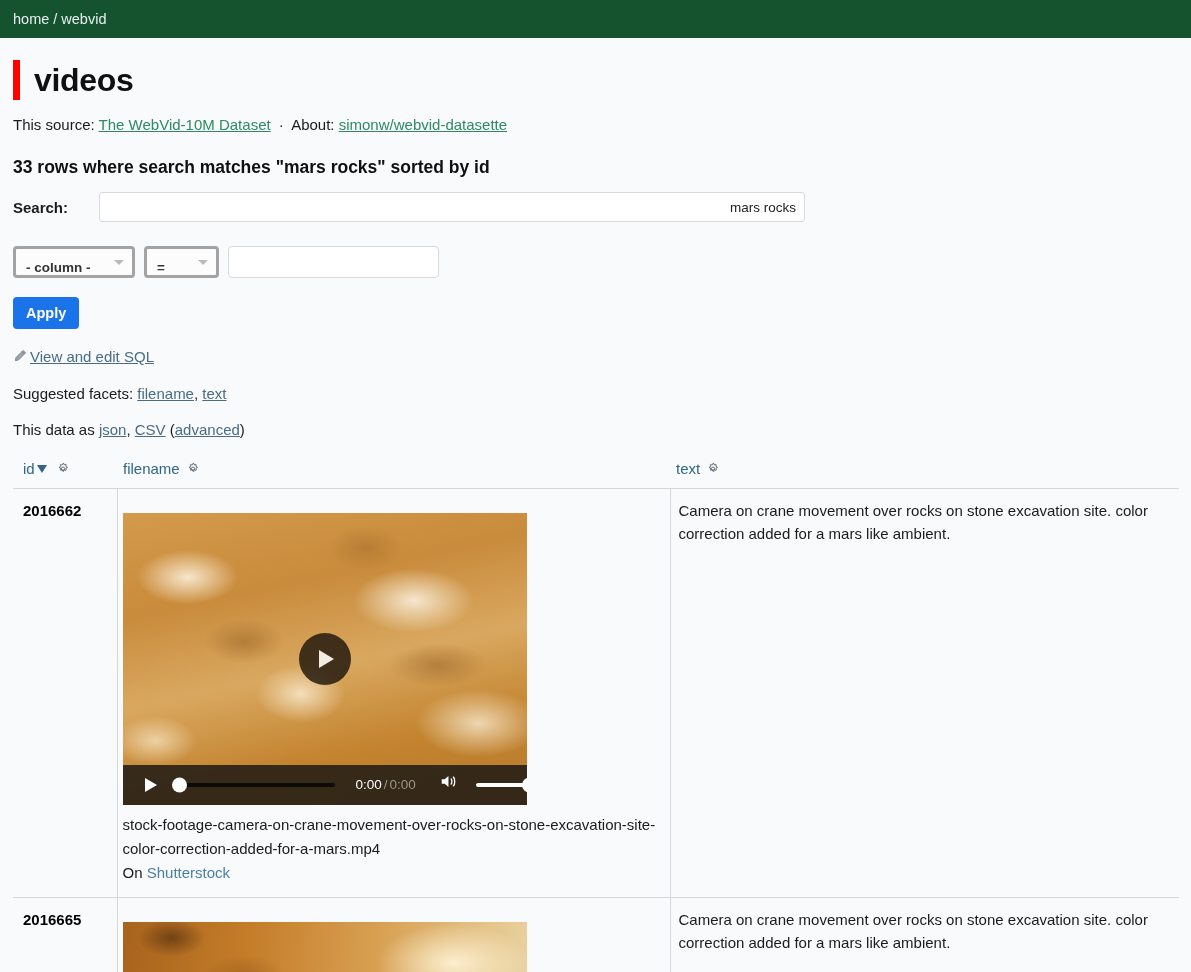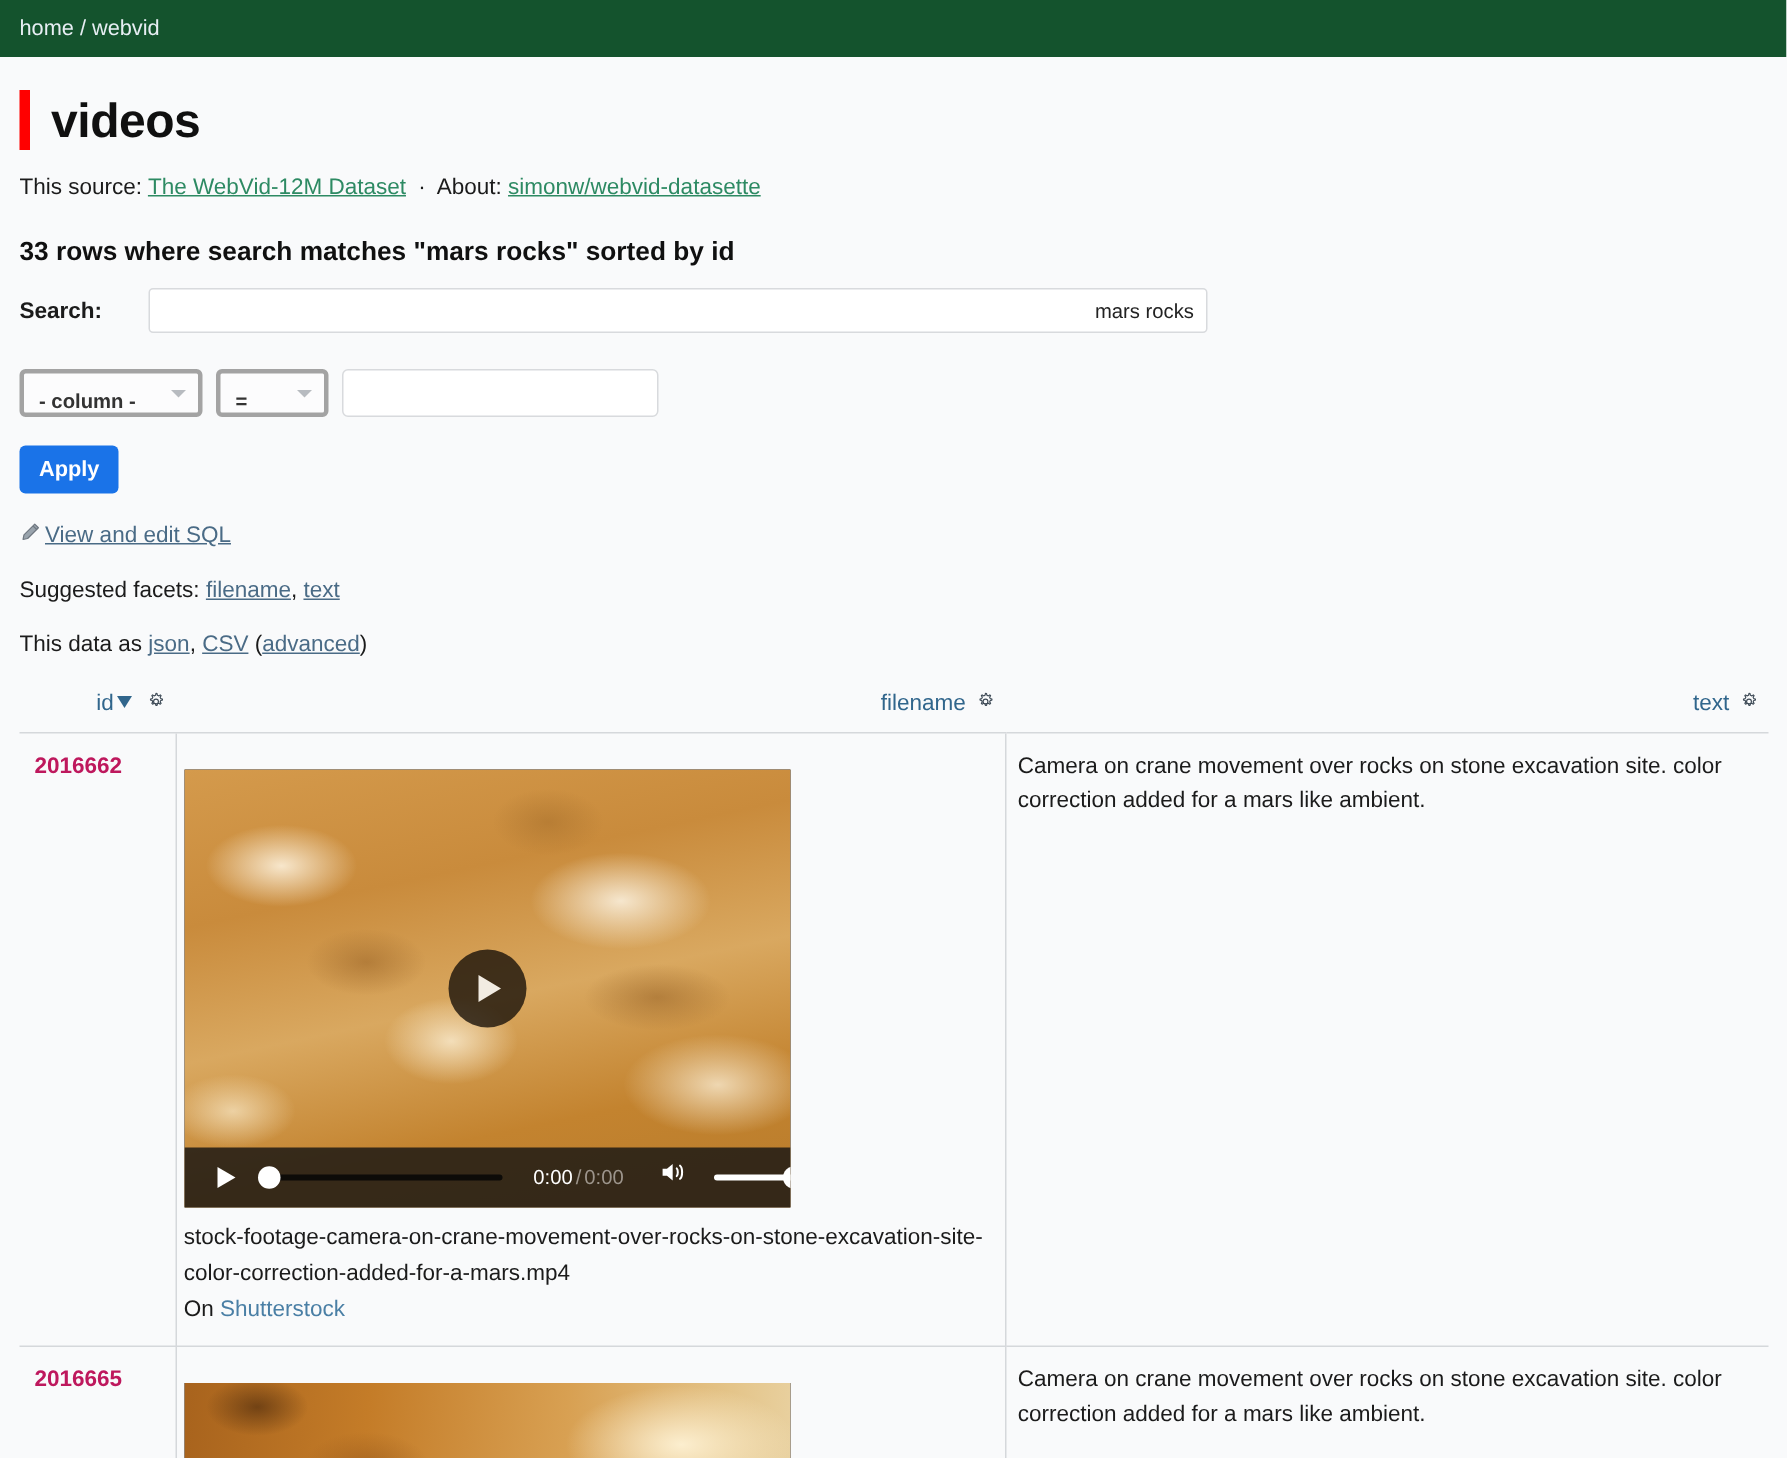--- a/index.html
+++ b/index.html
@@ -162,21 +162,21 @@
   }
 
   
   table.rows {
     width: 1166px;
     border-collapse: collapse;
     margin-top: 3px;
     table-layout: fixed;
   }
   table.rows th {
-    text-align: right;
+    text-align: left;
     font-weight: normal;
     font-size: 15px;
     color: #31668c;
     padding: 3px 6px 9px 6px;
     border-bottom: 1px solid #d5d8db;
     vertical-align: bottom;
     white-space: nowrap;
   }
   table.rows th.c-id { width: 104px; padding-left: 10px; }
   table.rows th.c-filename { width: 553px; }
@@ -189,21 +189,21 @@
     padding: 10px 8px 12px 8px;
     font-size: 15px;
     line-height: 1.55;
     color: #1b1b1b;
   }
   table.rows td.c-id {
     padding-left: 10px;
     border-right: 1px solid #d5d8db;
   }
   table.rows td.c-id a {
-    color: #be185d;
+    color: #000000;
     font-weight: bold;
     font-size: 15px;
     text-decoration: none;
   }
   table.rows td.c-text { border-right: none; }
   table.rows td.c-filename { padding: 24px 8px 12px 5px; }
 
   .fname-text {
     word-break: break-all;
     line-height: 1.58;
@@ -350,21 +350,21 @@
 
 <div class="page">
 
   <h1 class="page-title">
     <span class="redbar"></span>
     <span>videos</span>
   </h1>
 
   <div class="datasource">
     <span>This source:</span>
-    <a href="#">The WebVid-12M Dataset</a>
+    <a href="#">The WebVid-10M Dataset</a>
     <span class="dot-sep">·</span>
     <span>About:</span>
     <a href="#">simonw/webvid-datasette</a>
   </div>
 
   <h3 class="rowcount">33 rows where search matches "mars rocks" sorted by id</h3>
 
   <div class="search-row">
     <label class="search-label">Search:</label>
     <input class="search-input" type="text" value="mars rocks" style="">

